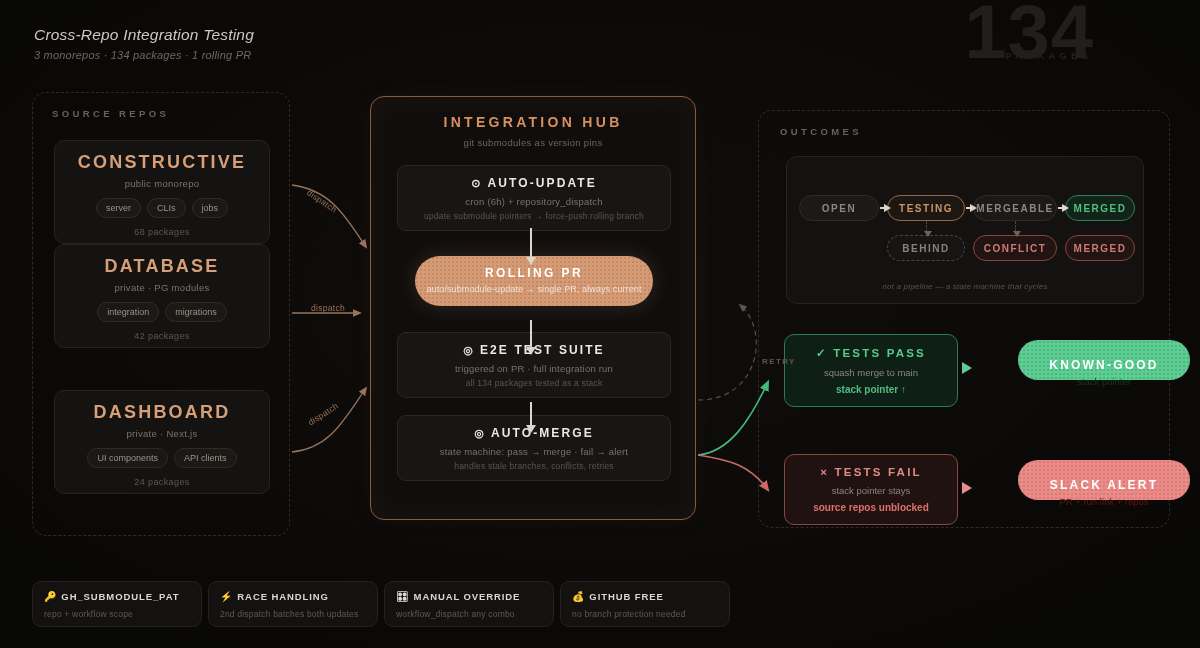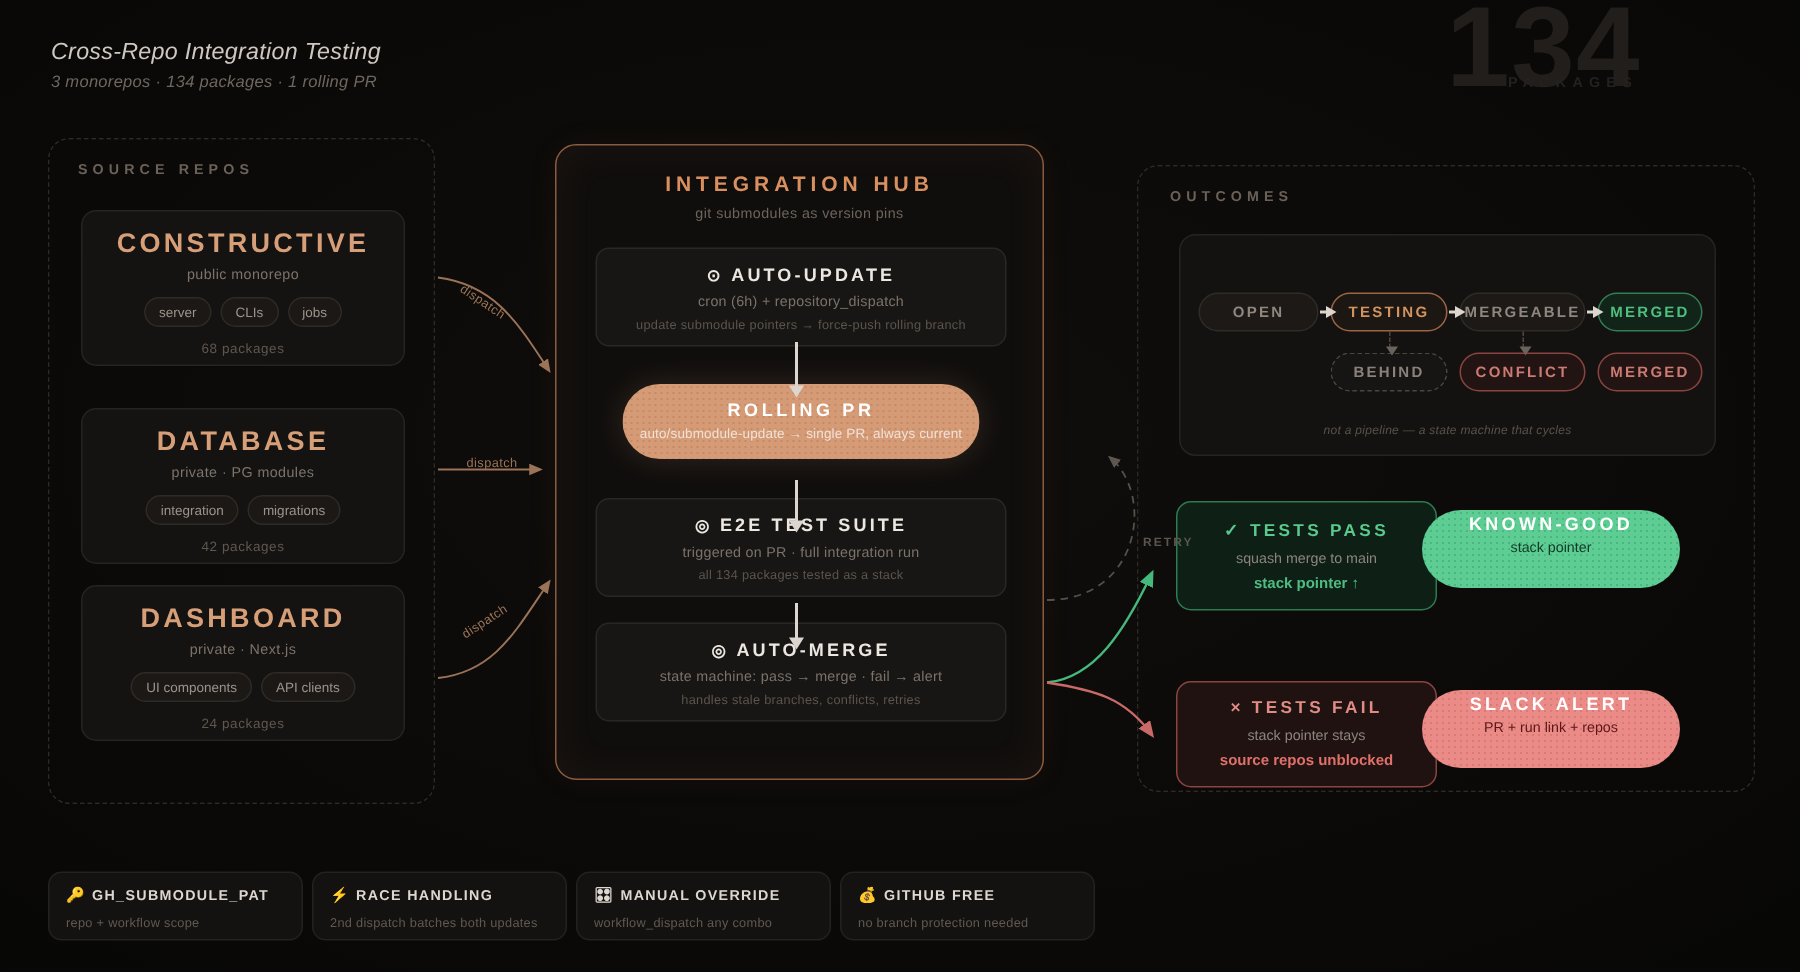--- a/index.html
+++ b/index.html
@@ -45,21 +45,21 @@
   #lbl-out    { left: 780px; top: 126px; }
 
   
   .repo {
     position: absolute; left: 54px; width: 216px;
     background: #151311; border: 1px solid #262320; border-radius: 10px;
     padding: 11px 10px 9px;
     text-align: center;
   }
   #repo-0 { top: 140px; height: 104px; }
-  #repo-1 { top: 272px; height: 104px; }
+  #repo-1 { top: 244px; height: 104px; }
   #repo-2 { top: 390px; height: 104px; }
   .repo-name {
     font-size: 18px; font-weight: 700; letter-spacing: 2.2px; color: #d79f78;
   }
   .repo-kind {
     margin-top: 5px; font-size: 9.5px; color: #7c736b; letter-spacing: .3px;
   }
   .chips { display: flex; justify-content: center; gap: 6px; margin-top: 9px; }
   .chip {
     border: 1px solid #2e2a26; border-radius: 11px; background: #1b1816;
@@ -164,22 +164,22 @@
   #oc-fail { top: 454px; background: #1f1211; border: 1px solid #8a4541; }
   .oc-title { font-size: 11.5px; font-weight: 700; letter-spacing: 2.2px; }
   #oc-pass .oc-title { color: #59c98c; }
   #oc-fail .oc-title { color: #e08c85; }
   .oc-l1 { margin-top: 7px; font-size: 9.5px; color: #8d857d; }
   .oc-l2 { margin-top: 6px; font-size: 10px; font-weight: 700; }
   #oc-pass .oc-l2 { color: #4fbd80; }
   #oc-fail .oc-l2 { color: #e0706a; }
 
   .oc-pill {
-    position: absolute; left: 948px; width: 172px; height: 52px;
-    border-radius: 28px; text-align: center; padding-top: 2px;
+    position: absolute; left: 1018px; width: 172px; height: 40px;
+    border-radius: 28px; text-align: center; padding-top: 18px;
   }
   #pill-good {
     top: 340px; background-color: #5dcd93;
     background-image: radial-gradient(#4ab77f 0.9px, transparent 0.9px);
     background-size: 4px 4px;
   }
   #pill-alert {
     top: 460px; background-color: #ea8b88;
     background-image: radial-gradient(#db7975 0.9px, transparent 0.9px);
     background-size: 4px 4px;

